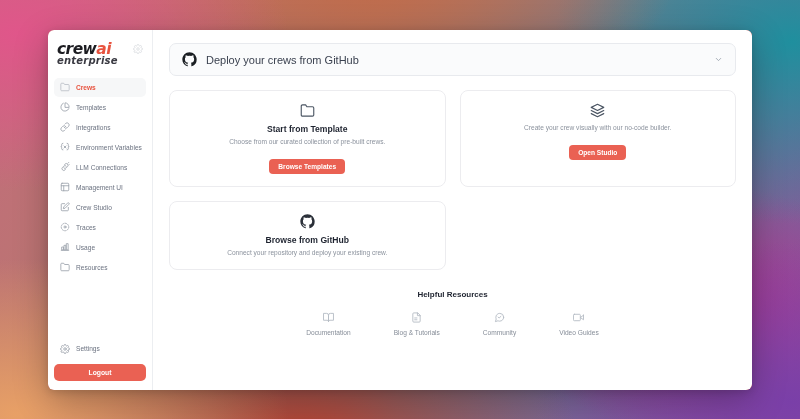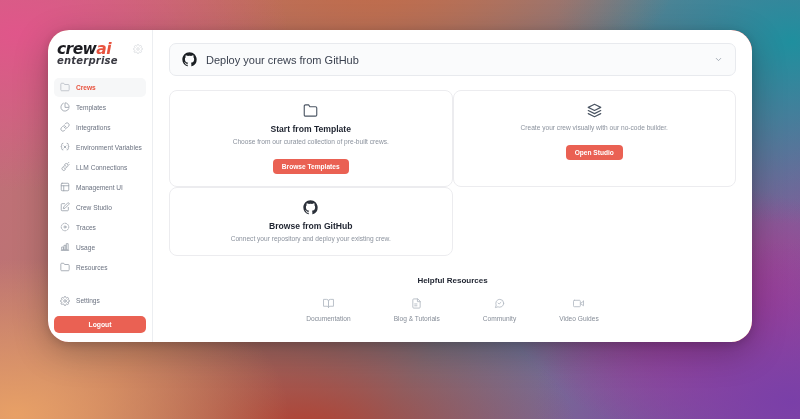--- a/index.html
+++ b/index.html
@@ -25,23 +25,23 @@
       radial-gradient(ellipse 52% 62% at 99% 96%, #7a3fa8 0%, rgba(122,63,168,0) 62%),
       radial-gradient(ellipse 40% 50% at 88% 74%, #b5318f 0%, rgba(181,49,143,0) 60%),
       radial-gradient(ellipse 45% 40% at 62% 52%, #8e7f88 0%, rgba(142,127,136,0) 70%),
       linear-gradient(125deg, #c56b7e 0%, #b47a6a 35%, #6c7a8f 62%, #8b4f9e 100%);
   }
 
   
   .window {
     position: absolute;
     left: 48px; top: 30px;
-    width: 704px; height: 312px;
+    width: 704px; height: 360px;
     background: #b91c1c;
-    border-radius: 21px;
+    border-radius: 6px;
     box-shadow: 0 10px 34px rgba(0,0,0,.26), 0 2px 8px rgba(0,0,0,.14);
     display: flex;
     overflow: hidden;
   }
 
   
   .sidebar {
     width: 105px;
     background: #ffffff;
     border-right: 1px solid #eceef1;
@@ -123,20 +123,21 @@
     border-radius: 7px;
     padding: 8px 12px;
     cursor: pointer;
   }
   .gh-banner .label { font-size: 11px; color: #3b4250; flex: 1; }
   .chev { color: #98a0ab; }
 
   .cards {
     display: grid;
     grid-template-columns: 1fr 1fr;
+    gap: 14px;
     margin-top: 14px;
   }
   .card {
     border: 1px solid #ececef;
     border-radius: 8px;
     background: #fff;
     padding: 12px 10px 12px;
     text-align: center;
   }
   .card .cicon { color: #4b5563; margin-bottom: 6px; display:flex; justify-content:center;}

